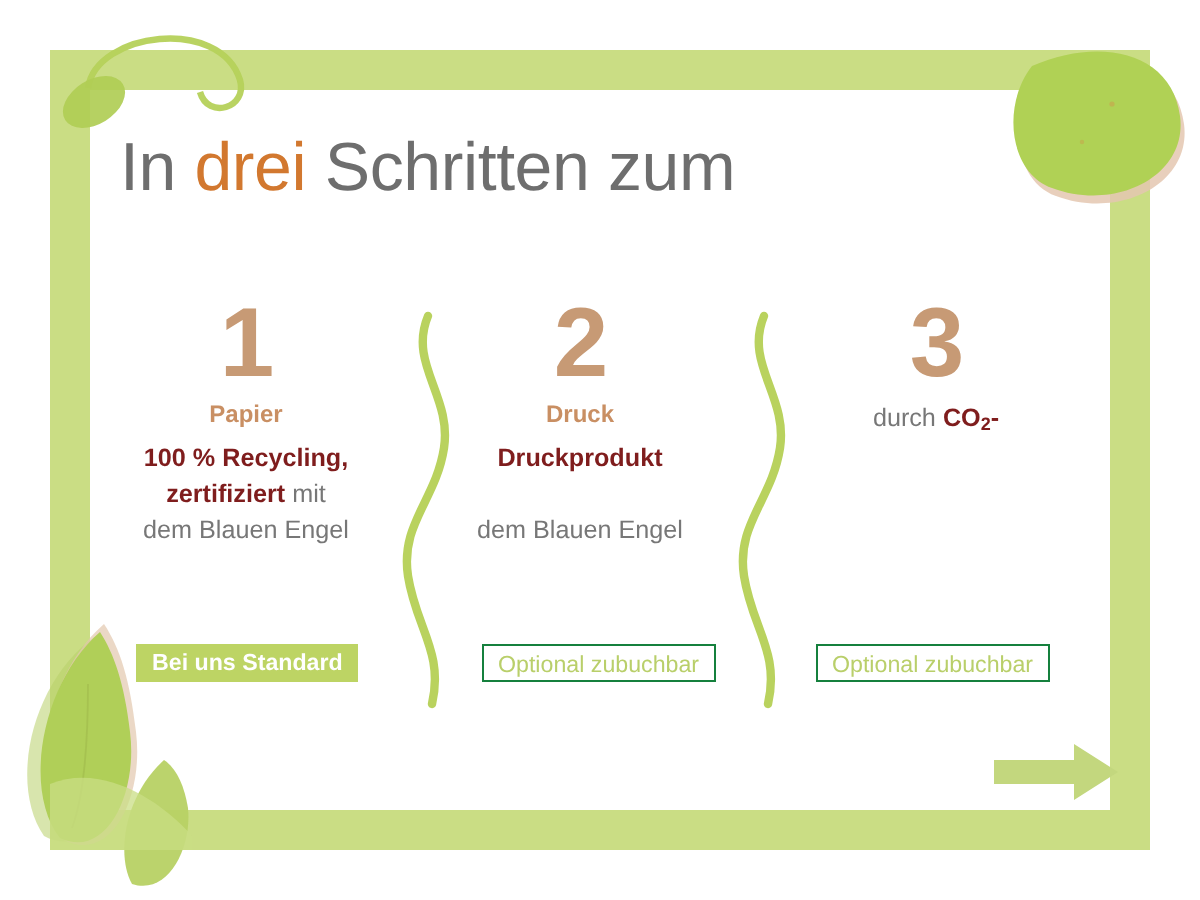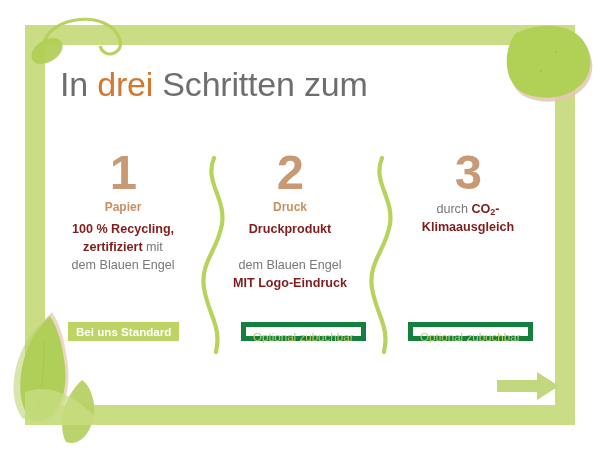--- a/index.html
+++ b/index.html
@@ -48,21 +48,21 @@
 
   
   .badges{position:absolute;left:45px;top:322px;width:512px;height:26px;}
   .badge{
     position:absolute;top:0;height:19px;line-height:19px;
     font-size:11.6px;font-weight:bold;white-space:nowrap;text-align:center;
     box-sizing:border-box;
   }
   .badge.filled{background:#bdd464;color:#ffffff;padding:0 8px;font-weight:bold;}
   .badge.outlined{
-    background:#ffffff;color:#b9cf6a;border:5px solid #15803d;padding:0 7px;font-weight:normal;
+    background:#ffffff;color:#b9cf6a;border:1px solid #15803d;padding:0 7px;font-weight:normal;
   }
   .b1{left:23px;text-align:center;}
   .b2{left:196px;}
   .b3{left:363px;}
 
   
   .arrow{position:absolute;left:497px;top:372px;width:62px;height:28px;}
   .arrow svg{display:block;}
 </style>
 </head>
@@ -132,29 +132,27 @@
       </div>
     </div>
 
     <div class="col c2">
       <div class="num">2</div>
       <div class="col-title">Druck</div>
       <div class="desc">
         <b>Druckprodukt</b><br>
         <br>
         <span>dem Blauen Engel</span><br>
-        <b>MIT Logo-Eindruck</b>
       </div>
     </div>
 
     <div class="col c3">
       <div class="num">3</div>
       <div class="desc">
         <span>durch </span><b><span>CO</span><sub>2</sub><span>-</span></b><br>
-        <b>Klimaausgleich</b>
       </div>
     </div>
   </div>
 
   <div class="badges">
     <div class="badge filled b1">Bei uns Standard</div>
     <div class="badge outlined b2">Optional zubuchbar</div>
     <div class="badge outlined b3">Optional zubuchbar</div>
   </div>
 

